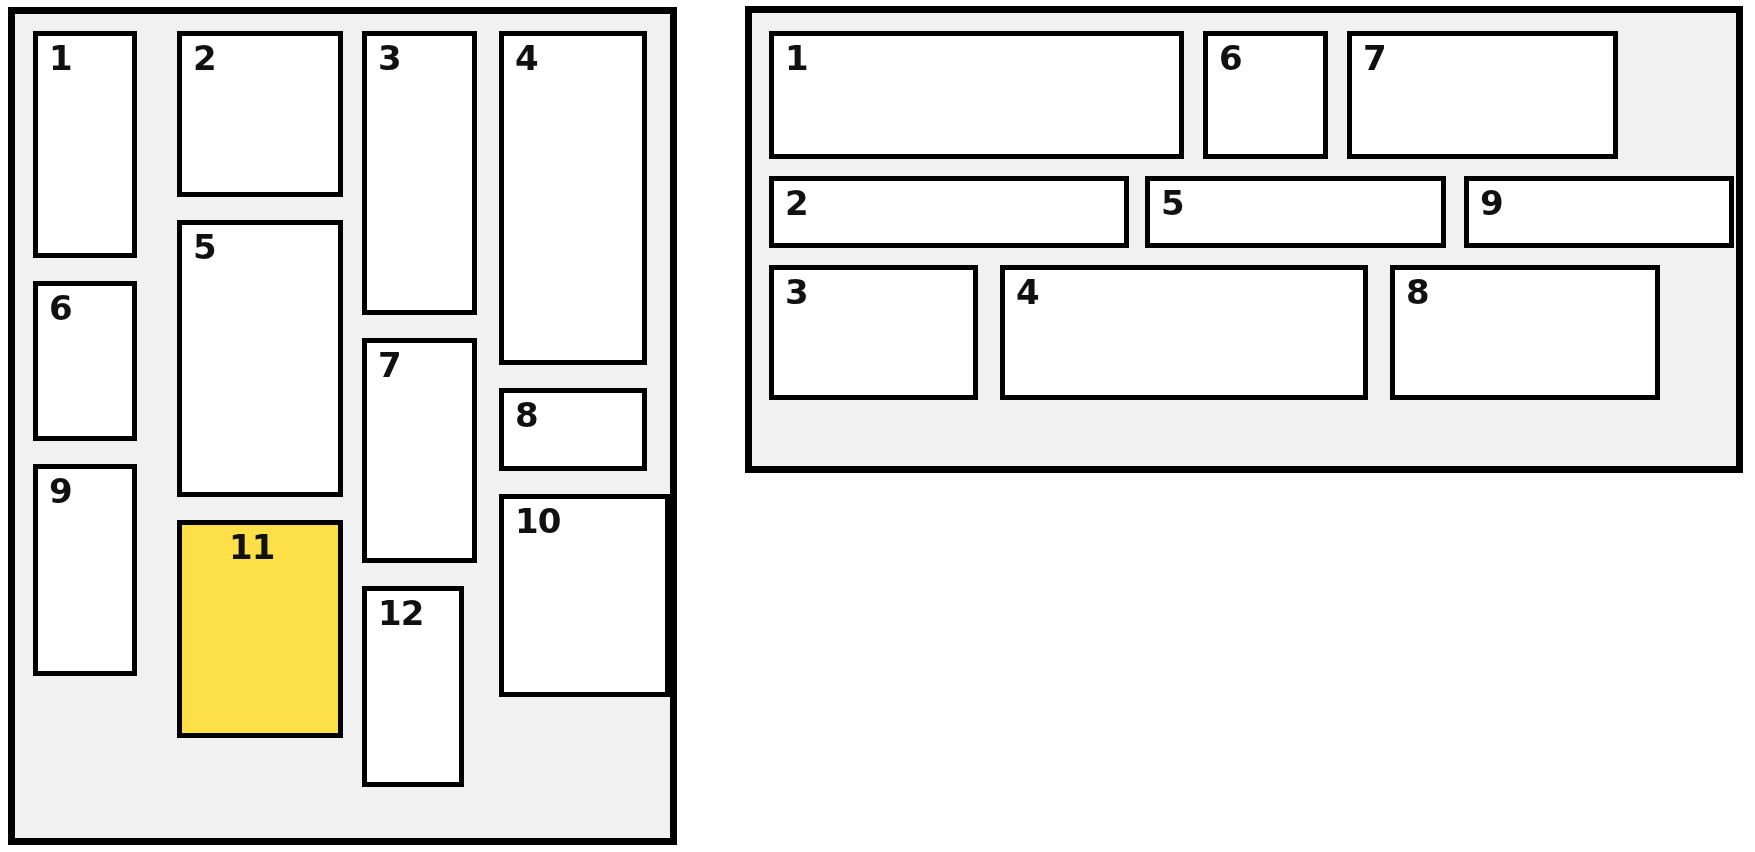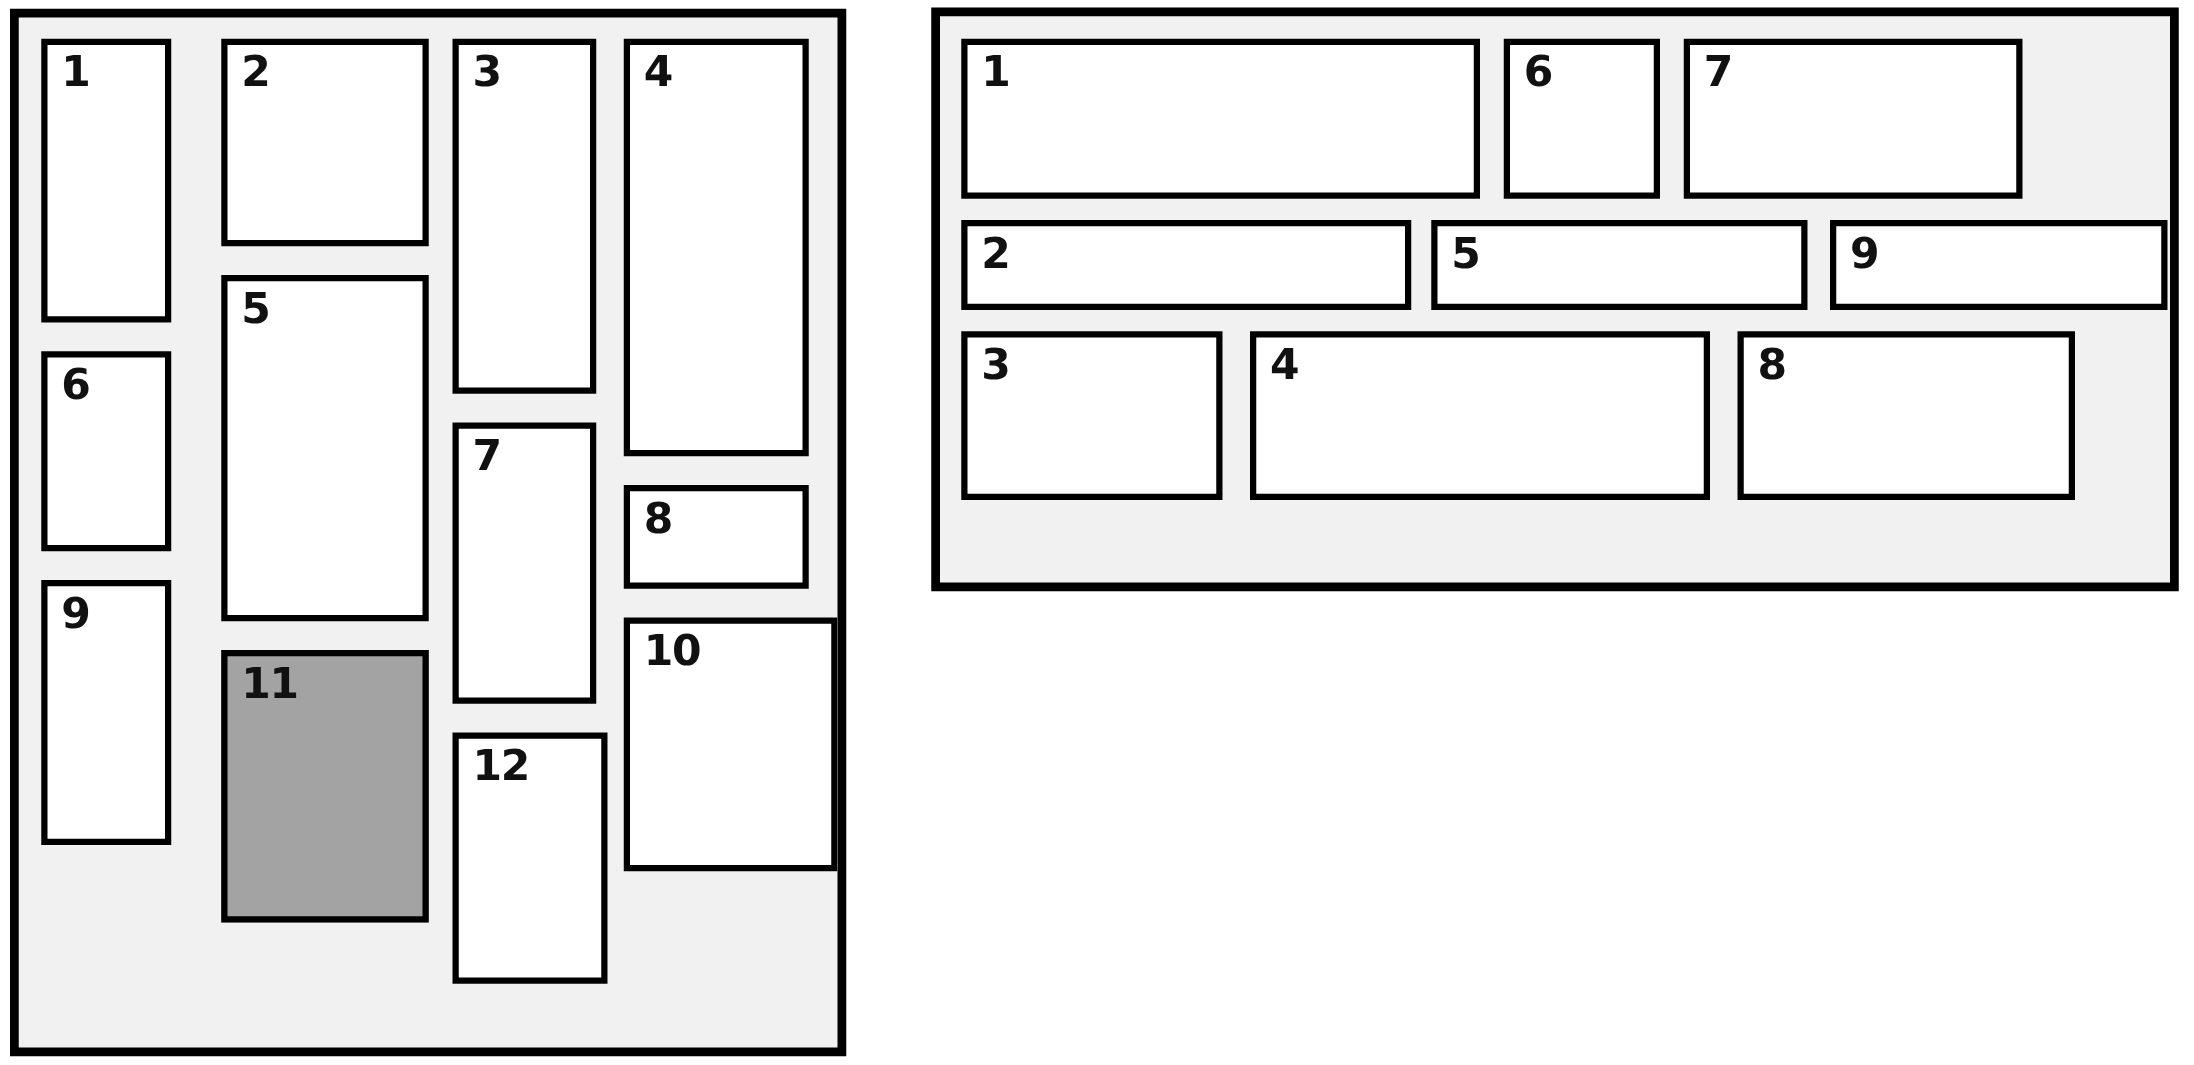--- a/index.html
+++ b/index.html
@@ -69,24 +69,24 @@
       </div>
       <div class="masonry-item" style="left: 484px; top: 374px; width: 148px; height: 83px; border-width: 5px; background: rgb(255, 255, 255);">
         <span class="item-label" style="color: rgb(17, 17, 17);">8</span>
       </div>
       <div class="masonry-item" style="left: 18px; top: 450px; width: 104px; height: 212px; border-width: 5px; background: rgb(255, 255, 255);">
         <span class="item-label" style="color: rgb(17, 17, 17);">9</span>
       </div>
       <div class="masonry-item" style="left: 484px; top: 480px; width: 171px; height: 203px; border-width: 5px; background: rgb(255, 255, 255);">
         <span class="item-label" style="color: rgb(17, 17, 17);">10</span>
       </div>
-      <div class="masonry-item" style="left: 162px; top: 506px; width: 166px; height: 218px; border-width: 5px; background: #a3a3a3;">
+      <div class="masonry-item" style="left: 162px; top: 506px; width: 166px; height: 218px; border-width: 5px; background: #fde047; padding-left: 36px;">
         <span class="item-label" style="color: rgb(17, 17, 17);">11</span>
       </div>
-      <div class="masonry-item" style="left: 347px; top: 572px; width: 124px; height: 201px; border-width: 5px; background: rgb(255, 255, 255);">
+      <div class="masonry-item" style="left: 347px; top: 572px; width: 102px; height: 201px; border-width: 5px; background: rgb(255, 255, 255);">
         <span class="item-label" style="color: rgb(17, 17, 17);">12</span>
       </div>
     </div>
   <div class="panel" style="left: 745px; top: 6px; width: 998px; height: 467px; border-width: 7px; background: rgb(241, 241, 241);">
       <div class="masonry-item" style="left: 17px; top: 18px; width: 415px; height: 128px; border-width: 5px; background: rgb(255, 255, 255);">
         <span class="item-label" style="color: rgb(17, 17, 17);">1</span>
       </div>
       <div class="masonry-item" style="left: 17px; top: 163px; width: 360px; height: 72px; border-width: 5px; background: rgb(255, 255, 255);">
         <span class="item-label" style="color: rgb(17, 17, 17);">2</span>
       </div>

